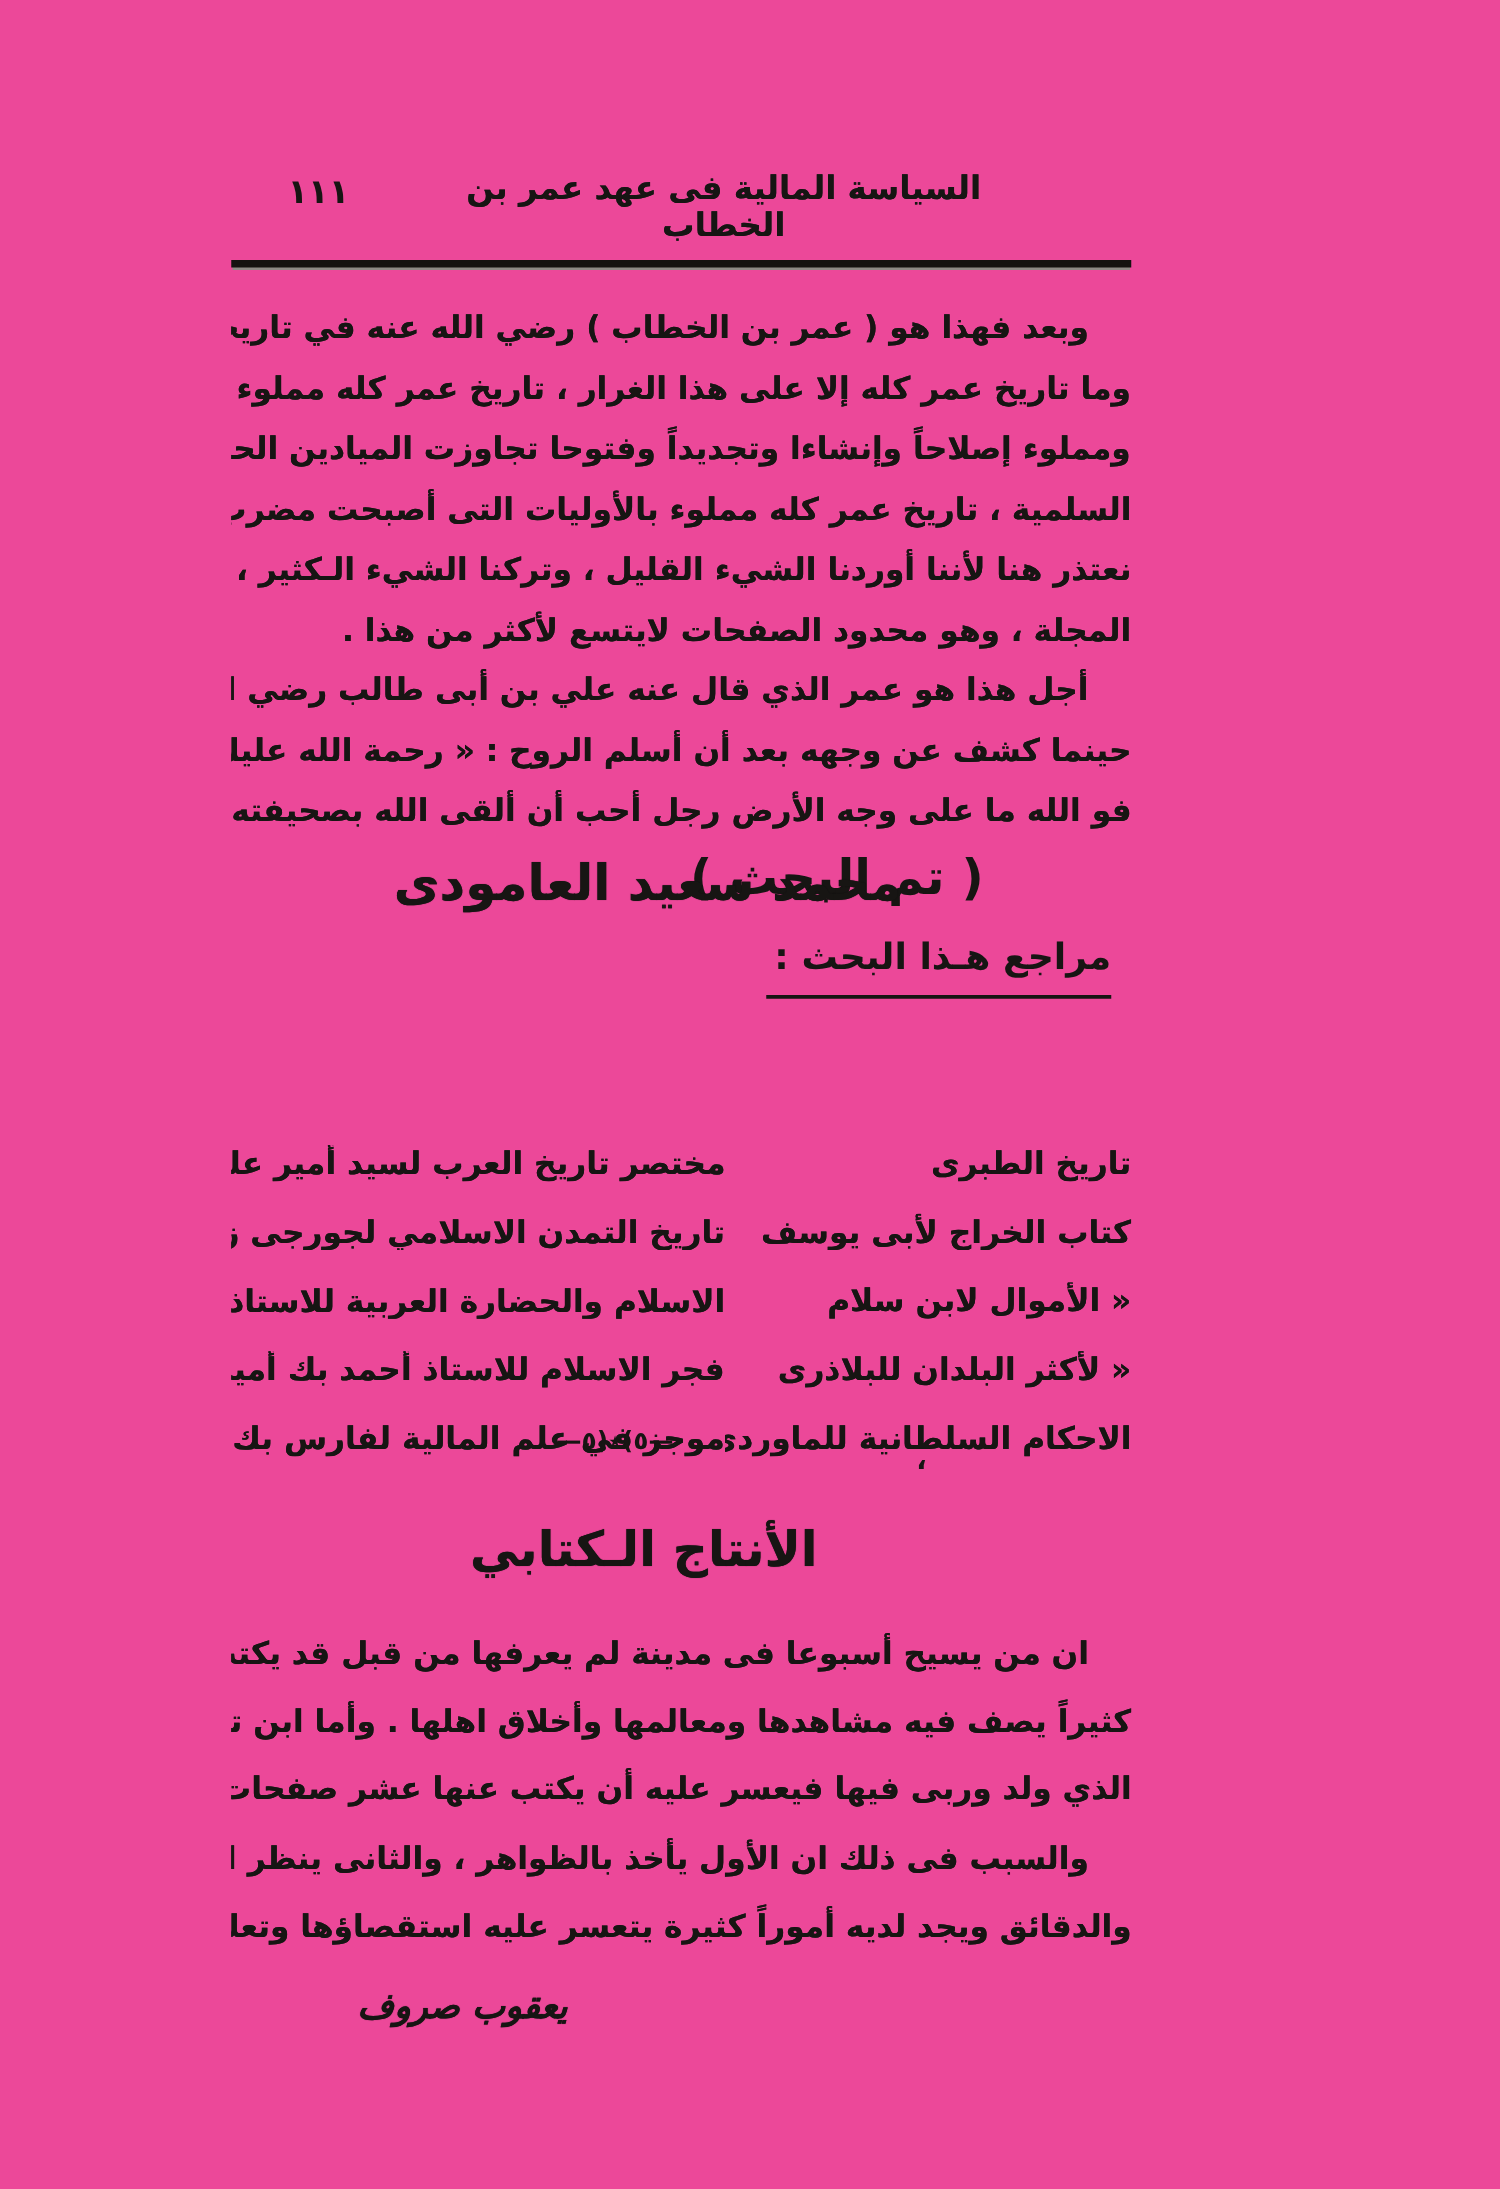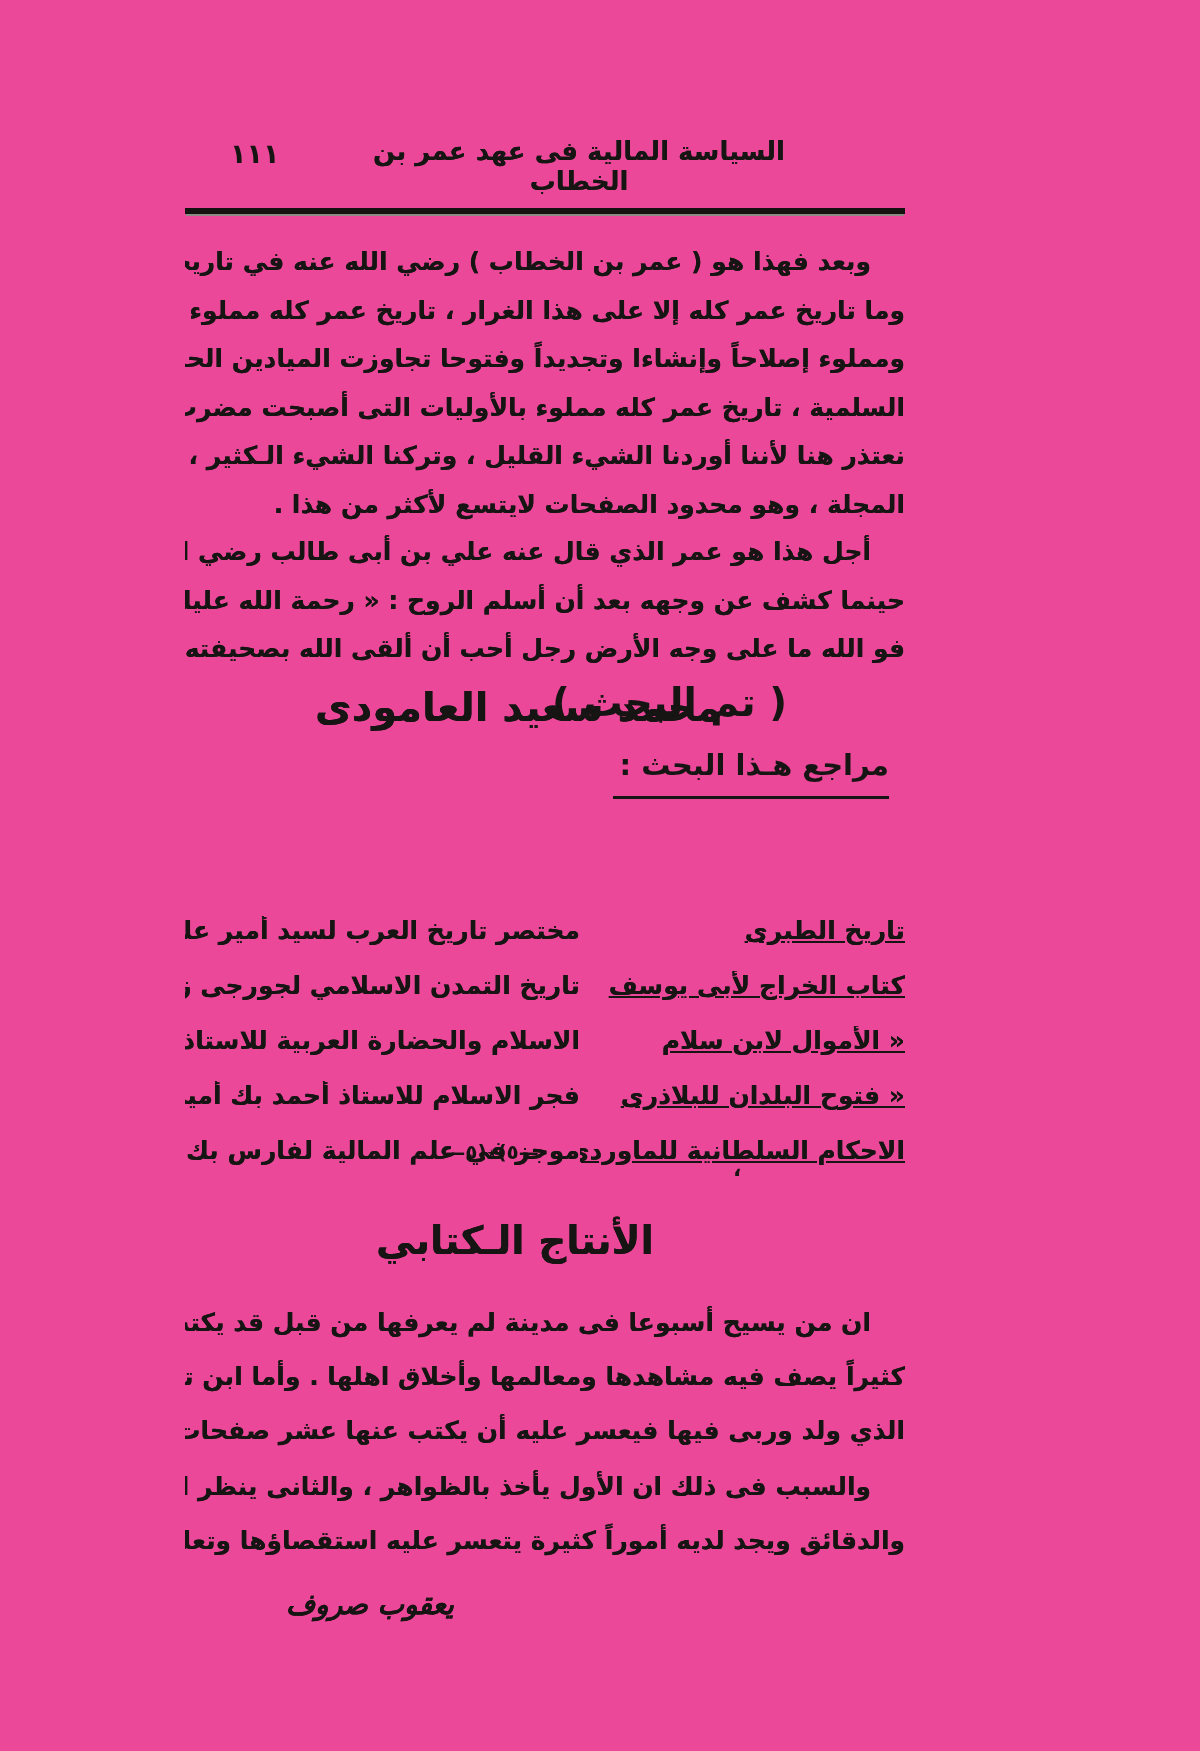--- a/index.html
+++ b/index.html
@@ -37,21 +37,21 @@
   .endnote{position:absolute;right:118px;top:4px;font-size:39px;font-weight:700;}
   .author1{position:absolute;left:130px;top:8px;font-size:40px;font-weight:700;
            text-shadow:0 0 .6px #111;}
   
   .refs-hdr{position:absolute;top:748px;right:16px;font-size:29px;font-weight:700;
             border-bottom:3px solid #171513;padding-bottom:14px;padding-left:6px;}
   .refs{position:absolute;top:903px;left:0;width:100%;}
   .refs-row{display:flex;height:55px;align-items:center;}
   .refs-cell{font-size:25px;font-weight:700;text-align:right;white-space:nowrap;
              overflow:hidden;text-shadow:0 0 .5px #222;}
-  .refs-cell.r{width:325px;text-decoration:underline;}
+  .refs-cell.r{width:325px;}
   .refs-cell.l{width:395px;}
   
   .ornament{position:absolute;top:1140px;left:207px;width:200px;text-align:center;
             font-size:20px;font-weight:700;letter-spacing:1px;}
   .stray{position:absolute;top:1156px;left:548px;font-size:22px;font-weight:700;}
   
   .art-hdr{position:absolute;top:1218px;left:0;width:660px;text-align:center;
            font-size:39px;font-weight:700;text-shadow:0 0 .6px #111;}
   .pA{top:1296px;}
   .pB{top:1460px;}
@@ -100,21 +100,21 @@
       </div>
       <div class="refs-row">
         <div class="refs-cell r">كتاب الخراج لأبى يوسف</div>
         <div class="refs-cell l">تاريخ التمدن الاسلامي لجورجى زيدان</div>
       </div>
       <div class="refs-row">
         <div class="refs-cell r">«  الأموال لابن سلام</div>
         <div class="refs-cell l">الاسلام والحضارة العربية للاستاذ كردعلى</div>
       </div>
       <div class="refs-row">
-        <div class="refs-cell r">«  فتوح البلدان للبلاذرى</div>
+        <div class="refs-cell r">«  لأكثر البلدان للبلاذرى</div>
         <div class="refs-cell l">فجر الاسلام للاستاذ أحمد بك أمين</div>
       </div>
       <div class="refs-row">
         <div class="refs-cell r">الاحكام السلطانية للماوردى</div>
         <div class="refs-cell l">موجز في علم المالية لفارس بك الخورى</div>
       </div>
     </div>
 
     <div class="ornament">—٥)٭(٥—</div>
     <div class="stray">،</div>

